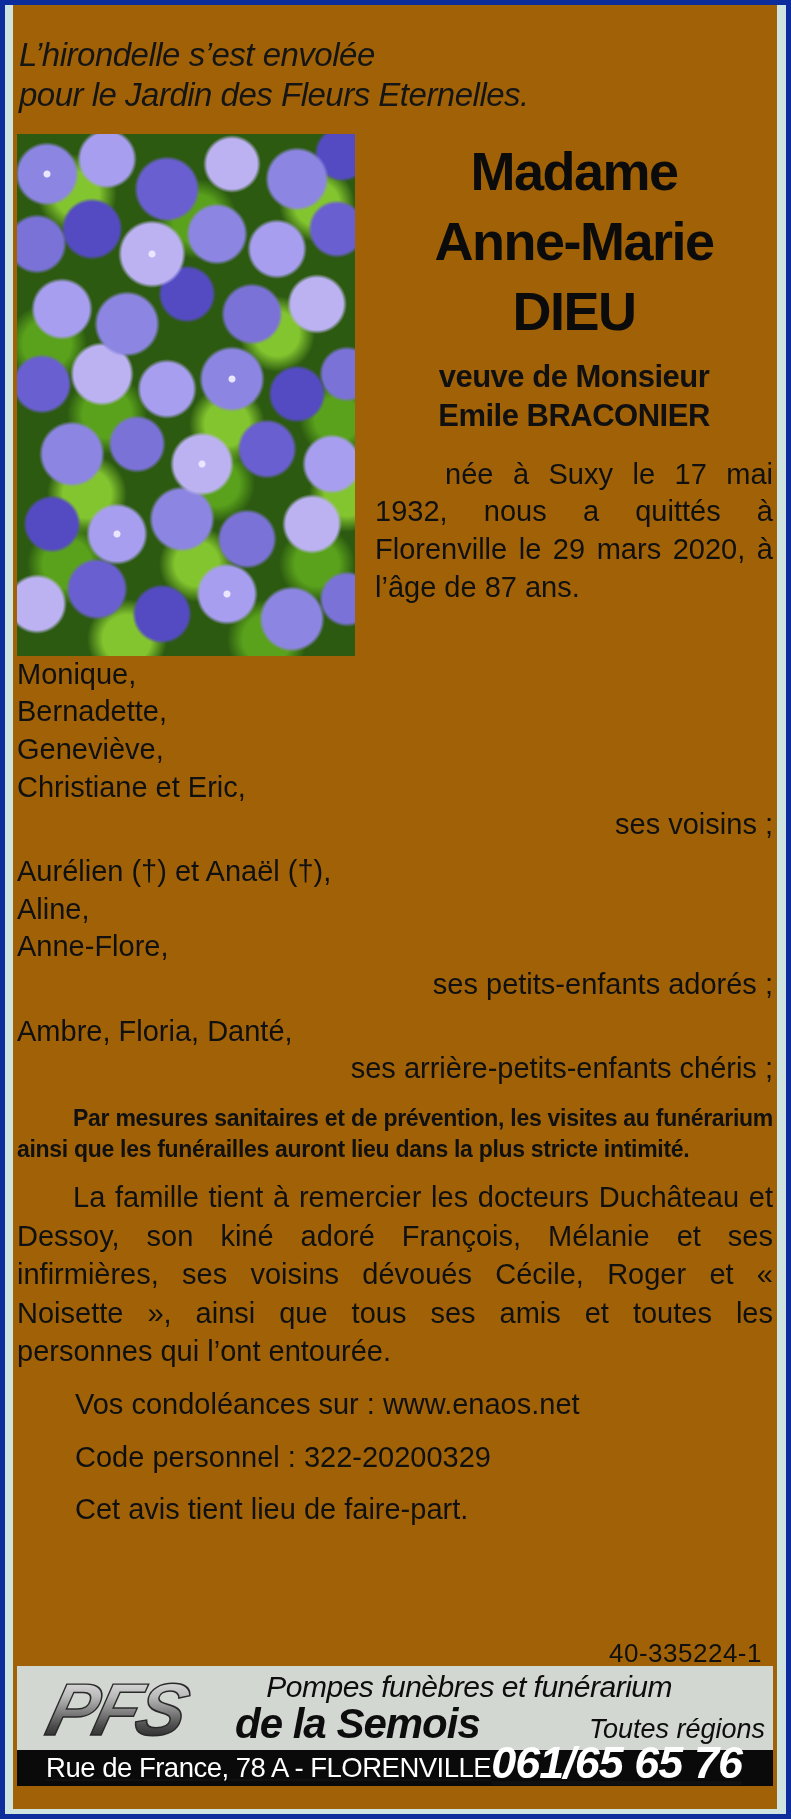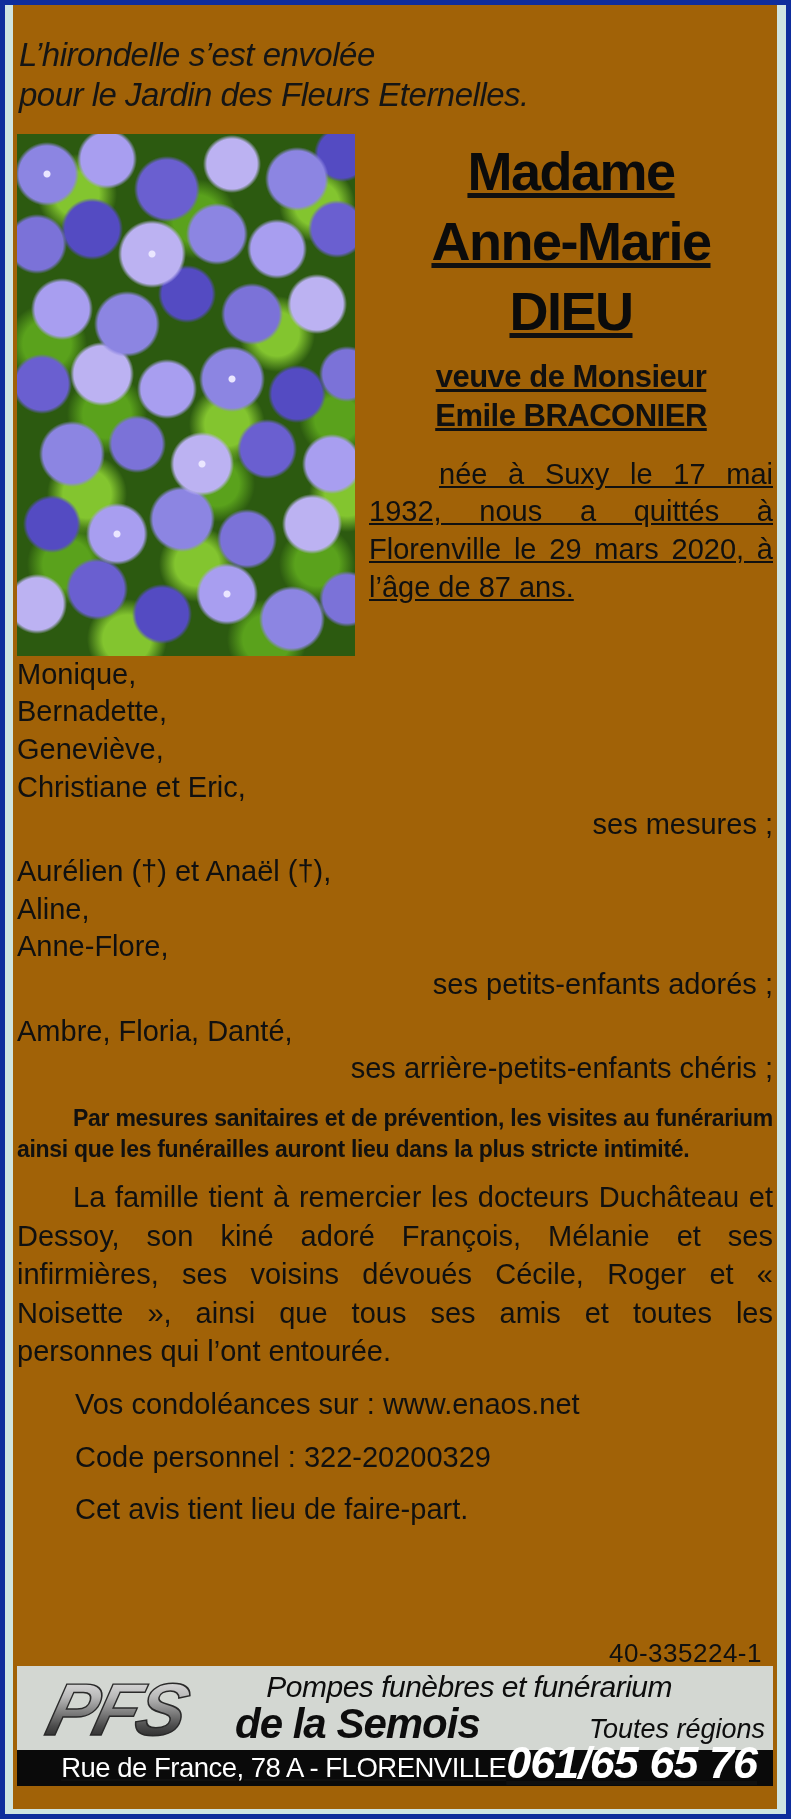--- a/index.html
+++ b/index.html
@@ -84,21 +84,21 @@
       radial-gradient(circle 40px at 70px 360px,#83c52f 0 24px,transparent 40px),
       radial-gradient(circle 38px at 200px 350px,#5aa21c 0 22px,transparent 38px),
       radial-gradient(circle 38px at 330px 360px,#83c52f 0 22px,transparent 38px),
       radial-gradient(circle 40px at 50px 430px,#5aa21c 0 24px,transparent 40px),
       radial-gradient(circle 38px at 180px 430px,#83c52f 0 22px,transparent 38px),
       radial-gradient(circle 38px at 300px 430px,#5aa21c 0 22px,transparent 38px),
       radial-gradient(circle 40px at 110px 505px,#83c52f 0 24px,transparent 40px),
       radial-gradient(circle 40px at 250px 505px,#5aa21c 0 24px,transparent 40px),
       radial-gradient(circle 260px at 50% 50%,#2c5a10 0 100%);
   }
-  .right-col{flex:1;padding-left:14px;padding-top:4px;text-decoration:underline;}
+  .right-col{flex:1;padding-left:20px;padding-top:4px;}
   .deceased-name{
     text-align:center;font-weight:bold;font-size:54px;line-height:1.3;
     letter-spacing:-1.5px;color:#0b0b0b;
   }
   .widow{
     margin-top:12px;text-align:center;font-weight:bold;
     font-size:31px;line-height:1.25;letter-spacing:-0.5px;
   }
   .bio{
     margin:20px 0 0 0;text-align:justify;text-indent:70px;
@@ -137,21 +137,21 @@
     position:absolute;left:218px;top:34px;
     font-style:italic;font-weight:bold;font-size:42px;color:#0d0d0d;
     letter-spacing:-1px;
   }
   .ad-regions{
     position:absolute;right:8px;top:48px;
     font-style:italic;font-size:27px;color:#0d0d0d;
   }
   .ad-black{
     background:#0a0a0a;height:36px;display:flex;align-items:center;
-    justify-content:flex-end;overflow:visible;text-decoration:underline;
+    justify-content:center;overflow:visible;text-decoration:underline;
   }
   .ad-address{
     color:#fff;font-size:27.5px;padding-left:14px;letter-spacing:-0.5px;
     white-space:nowrap;
   }
   .ad-phone{
     color:#fff;font-weight:bold;font-style:italic;font-size:45px;
     letter-spacing:-1px;padding-right:16px;line-height:36px;
     transform:translateY(-5px);white-space:nowrap;
   }
@@ -183,21 +183,21 @@
       </div>
     </div>
 
     <div class="body-txt">
 
       <div>
         <div class="name-line">Monique,</div>
         <div class="name-line">Bernadette,</div>
         <div class="name-line">Geneviève,</div>
         <div class="name-line">Christiane et Eric,</div>
-        <div class="role-line">ses mesures ;</div>
+        <div class="role-line">ses voisins ;</div>
       </div>
 
       <div class="grp">
         <div class="name-line">Aurélien (†) et Anaël (†),</div>
         <div class="name-line">Aline,</div>
         <div class="name-line">Anne-Flore,</div>
         <div class="role-line">ses petits-enfants adorés ;</div>
       </div>
 
       <div class="grp">

